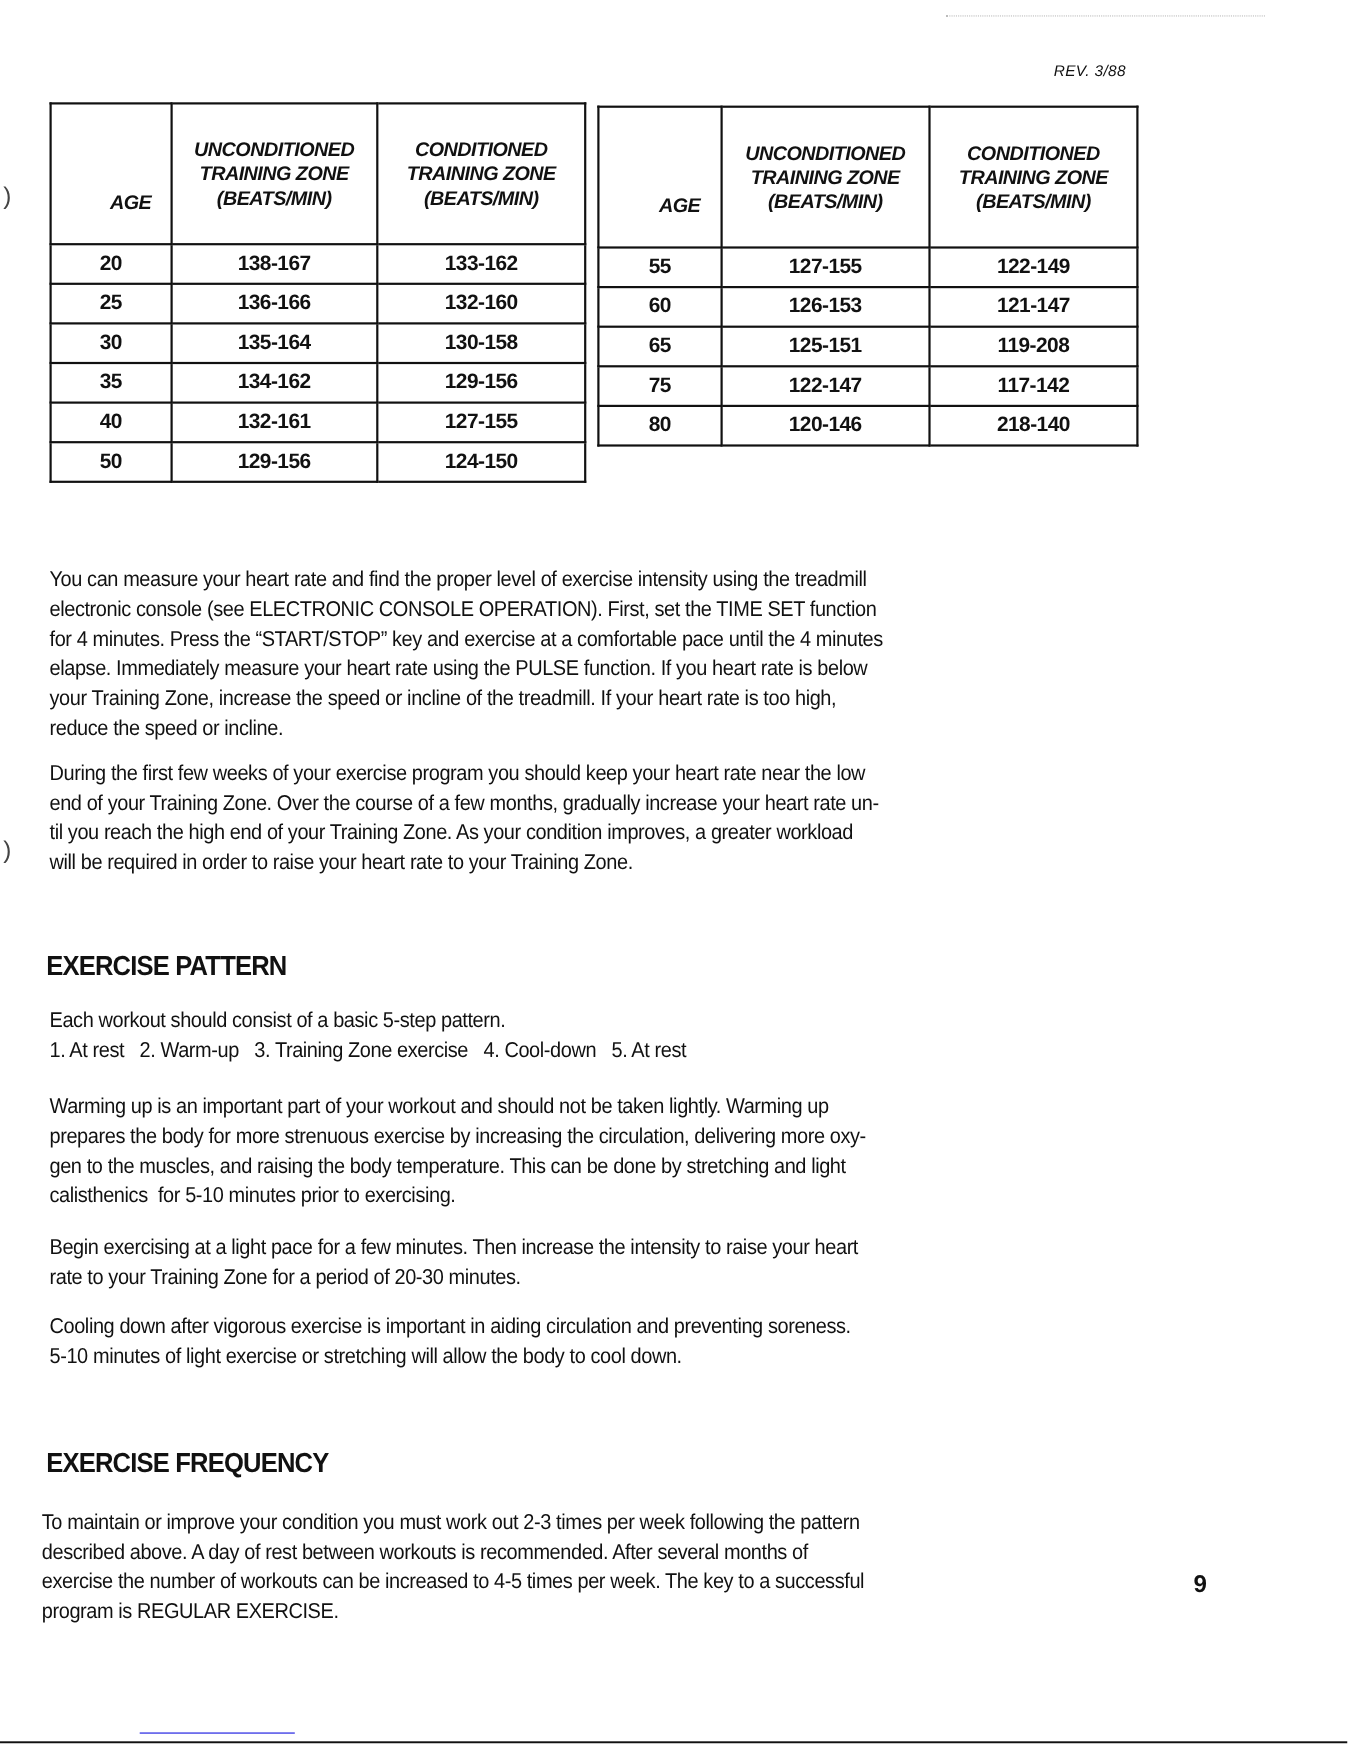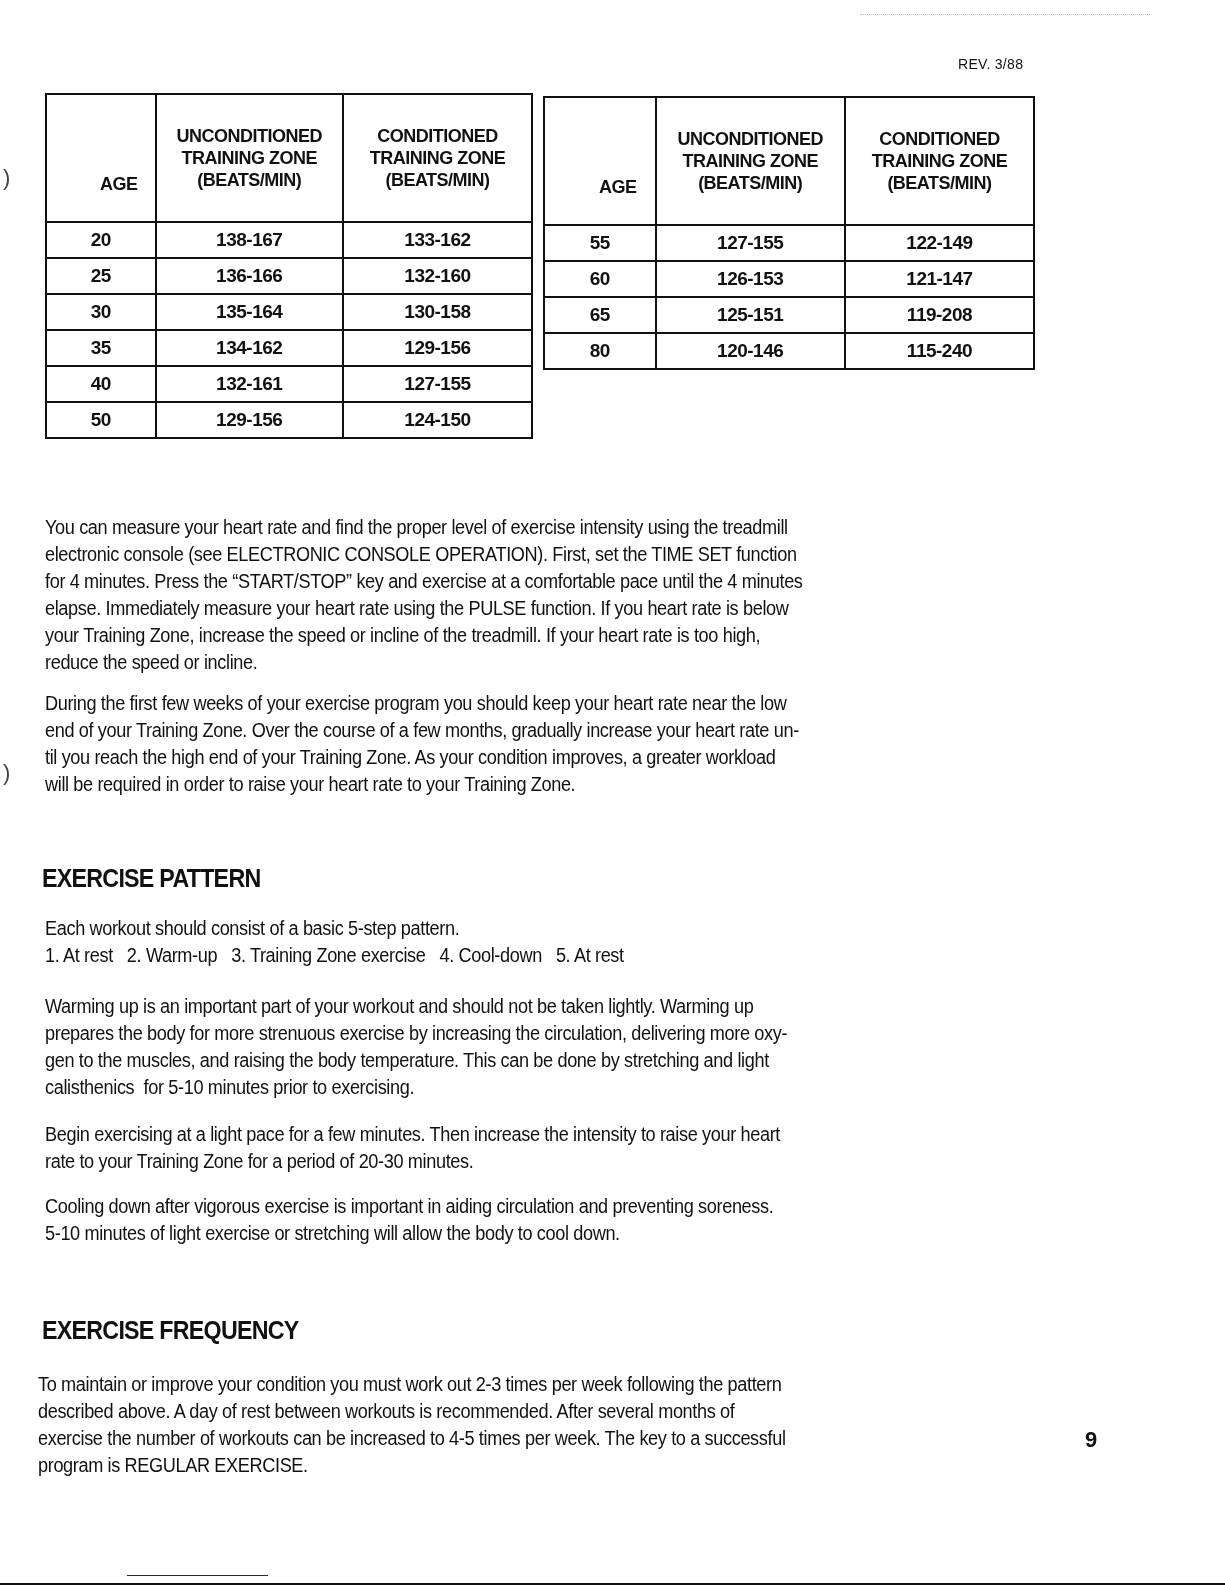--- a/index.html
+++ b/index.html
@@ -1,24 +1,24 @@
 <!DOCTYPE html>
 <html><head>
 <meta charset="utf-8">
 <style>
   html, body { margin: 0; padding: 0; background: #ffffff; }
   body { width: 1225px; height: 1585px; position: relative; overflow: hidden;
          font-family: "Liberation Sans", sans-serif; color: #111; }
-  .rev { position: absolute; left: 958px; top: 56px; font-size: 14px; letter-spacing: 0.3px; }
+  .rev { position: absolute; left: 958px; top: 56px; font-style: italic; font-size: 14px; letter-spacing: 0.3px; }
   .topline { position: absolute; left: 860px; top: 14px; width: 290px; height: 1px; border-top: 1px dotted #bbb; }
 
   table.zones { position: absolute; border-collapse: collapse; font-weight: bold; text-align: center;
                 font-family: "Liberation Sans", sans-serif; }
   table.zones th, table.zones td { border: 2px solid #111; padding: 0; }
-  table.zones th { height: 126px; font-size: 18px; line-height: 22px; vertical-align: middle; letter-spacing: -0.5px; }
+  table.zones th { height: 126px; font-size: 18px; line-height: 22px; vertical-align: middle; letter-spacing: -0.5px; font-style: italic; }
   table.zones td { height: 34px; font-size: 19px; letter-spacing: -0.5px; margin-left: 15px; }
   table.zones th.age { padding-top: 52px; height: 74px; padding-left: 36px; }
   #tbl-left { left: 45px; top: 93px; width: 488px; border: 2px solid #111; }
   #tbl-right { left: 543px; top: 96px; width: 492px; border: 2px solid #111; }
   #tbl-left col.c1 { width: 110px; } #tbl-left col.c2 { width: 188px; } #tbl-left col.c3 { width: 190px; }
   #tbl-right col.c1 { width: 112px; } #tbl-right col.c2 { width: 190px; } #tbl-right col.c3 { width: 190px; }
 
   .para { position: absolute; left: 45px; width: 1000px; font-size: 19.5px; line-height: 27px;
           letter-spacing: -0.4px; transform: scaleX(0.93); transform-origin: left top; }
   .para span.line { display: block; white-space: nowrap; }
@@ -124,23 +124,28 @@
         <td>60</td>
         <td>126-153</td>
         <td>121-147</td>
       </tr>
     <tr>
         <td>65</td>
         <td>125-151</td>
         <td>119-208</td>
       </tr>
     <tr>
+        <td>75</td>
+        <td>122-147</td>
+        <td>117-142</td>
+      </tr>
+    <tr>
         <td>80</td>
         <td>120-146</td>
-        <td>115-240</td>
+        <td>218-140</td>
       </tr>
   </tbody>
 </table>
 
 <div class="para" style="top:514px;">
   <span class="line">You can measure your heart rate and find the proper level of exercise intensity using the treadmill</span>
   <span class="line">electronic console (see ELECTRONIC CONSOLE OPERATION). First, set the TIME SET function</span>
   <span class="line">for 4 minutes. Press the “START/STOP” key and exercise at a comfortable pace until the 4 minutes</span>
   <span class="line">elapse. Immediately measure your heart rate using the PULSE function. If you heart rate is below</span>
   <span class="line">your Training Zone, increase the speed or incline of the treadmill. If your heart rate is too high,</span>

